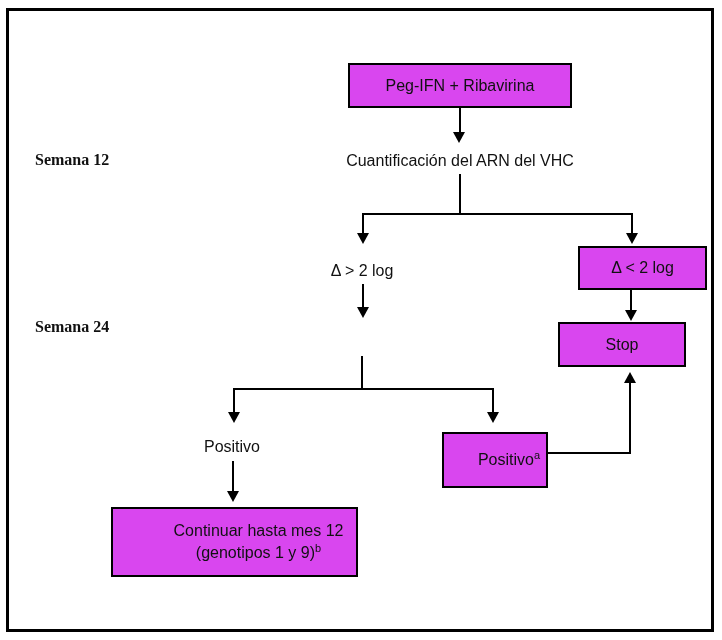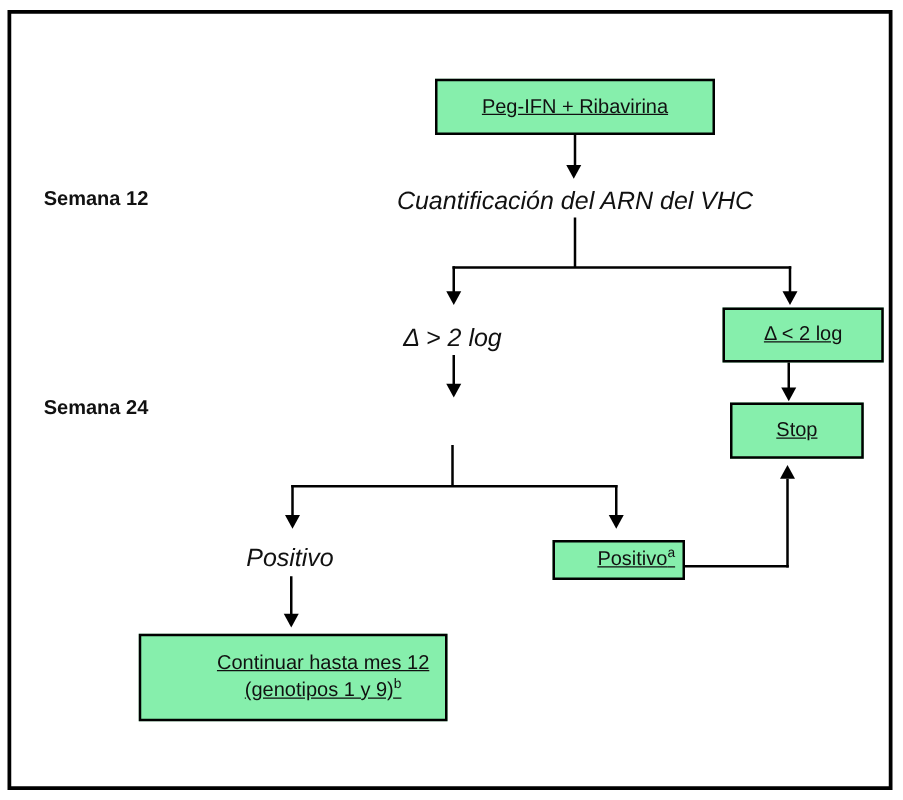--- a/index.html
+++ b/index.html
@@ -14,43 +14,42 @@
   }
   .frame {
     position: absolute;
     left: 6px; top: 8px;
     width: 708px; height: 624px;
     border: 3px solid #000000;
     box-sizing: border-box;
   }
   .node {
     position: absolute;
-    background: #86efac;
+    background: #d946ef;
     border: 2px solid #000000;
     box-sizing: border-box;
     display: flex;
     flex-direction: column;
     align-items: center;
     justify-content: center;
     font-size: 16px;
     text-align: center;
     line-height: 22px;
-    text-decoration: underline;
   }
   .flow-text {
     position: absolute;
-    font-size: 20px;
+    font-size: 16px;
     text-align: center;
     line-height: 20px;
-    font-style: italic;
   }
   .week-label {
     position: absolute;
     font-size: 16px;
     font-weight: bold;
+    font-family: Liberation Serif, serif;
   }
   .vline { position: absolute; width: 2px; background: #000000; }
   .hline { position: absolute; height: 2px; background: #000000; }
   .arr-down {
     position: absolute; width: 0; height: 0;
     border-left: 6px solid transparent;
     border-right: 6px solid transparent;
     border-top: 11px solid #000000;
   }
   .arr-up {
@@ -93,34 +92,34 @@
 
   <div class="vline" style="left:362px; top:284px; height:24px;"></div>
   <div class="arr-down" style="left:357px; top:307px;"></div>
 
   <div class="vline" style="left:630px; top:290px; height:21px;"></div>
   <div class="arr-down" style="left:625px; top:310px;"></div>
 
   <div class="week-label" style="left:35px; top:318px;">Semana 24</div>
 
 
-  <div class="node" style="left:584px; top:322px; width:107px; height:45px;">
+  <div class="node" style="left:558px; top:322px; width:128px; height:45px;">
     <span>Stop</span>
   </div>
 
   <div class="vline" style="left:361px; top:356px; height:33px;"></div>
   <div class="hline" style="left:233px; top:388px; width:261px;"></div>
   <div class="vline" style="left:233px; top:388px; height:25px;"></div>
   <div class="arr-down" style="left:228px; top:412px;"></div>
   <div class="vline" style="left:492px; top:388px; height:25px;"></div>
   <div class="arr-down" style="left:487px; top:412px;"></div>
 
   <div class="flow-text" style="left:182px; top:437px; width:100px;">Positivo</div>
 
-  <div class="node" style="left:442px; top:432px; width:106px; height:32px;padding-left:28px;">
+  <div class="node" style="left:442px; top:432px; width:106px; height:56px;padding-left:28px;">
     <span><span>Positivo</span><sup>a</sup></span>
   </div>
 
   <div class="vline" style="left:232px; top:461px; height:31px;"></div>
   <div class="arr-down" style="left:227px; top:491px;"></div>
 
   <div class="hline" style="left:548px; top:452px; width:83px;"></div>
   <div class="vline" style="left:629px; top:383px; height:71px;"></div>
   <div class="arr-up" style="left:624px; top:372px;"></div>
 

